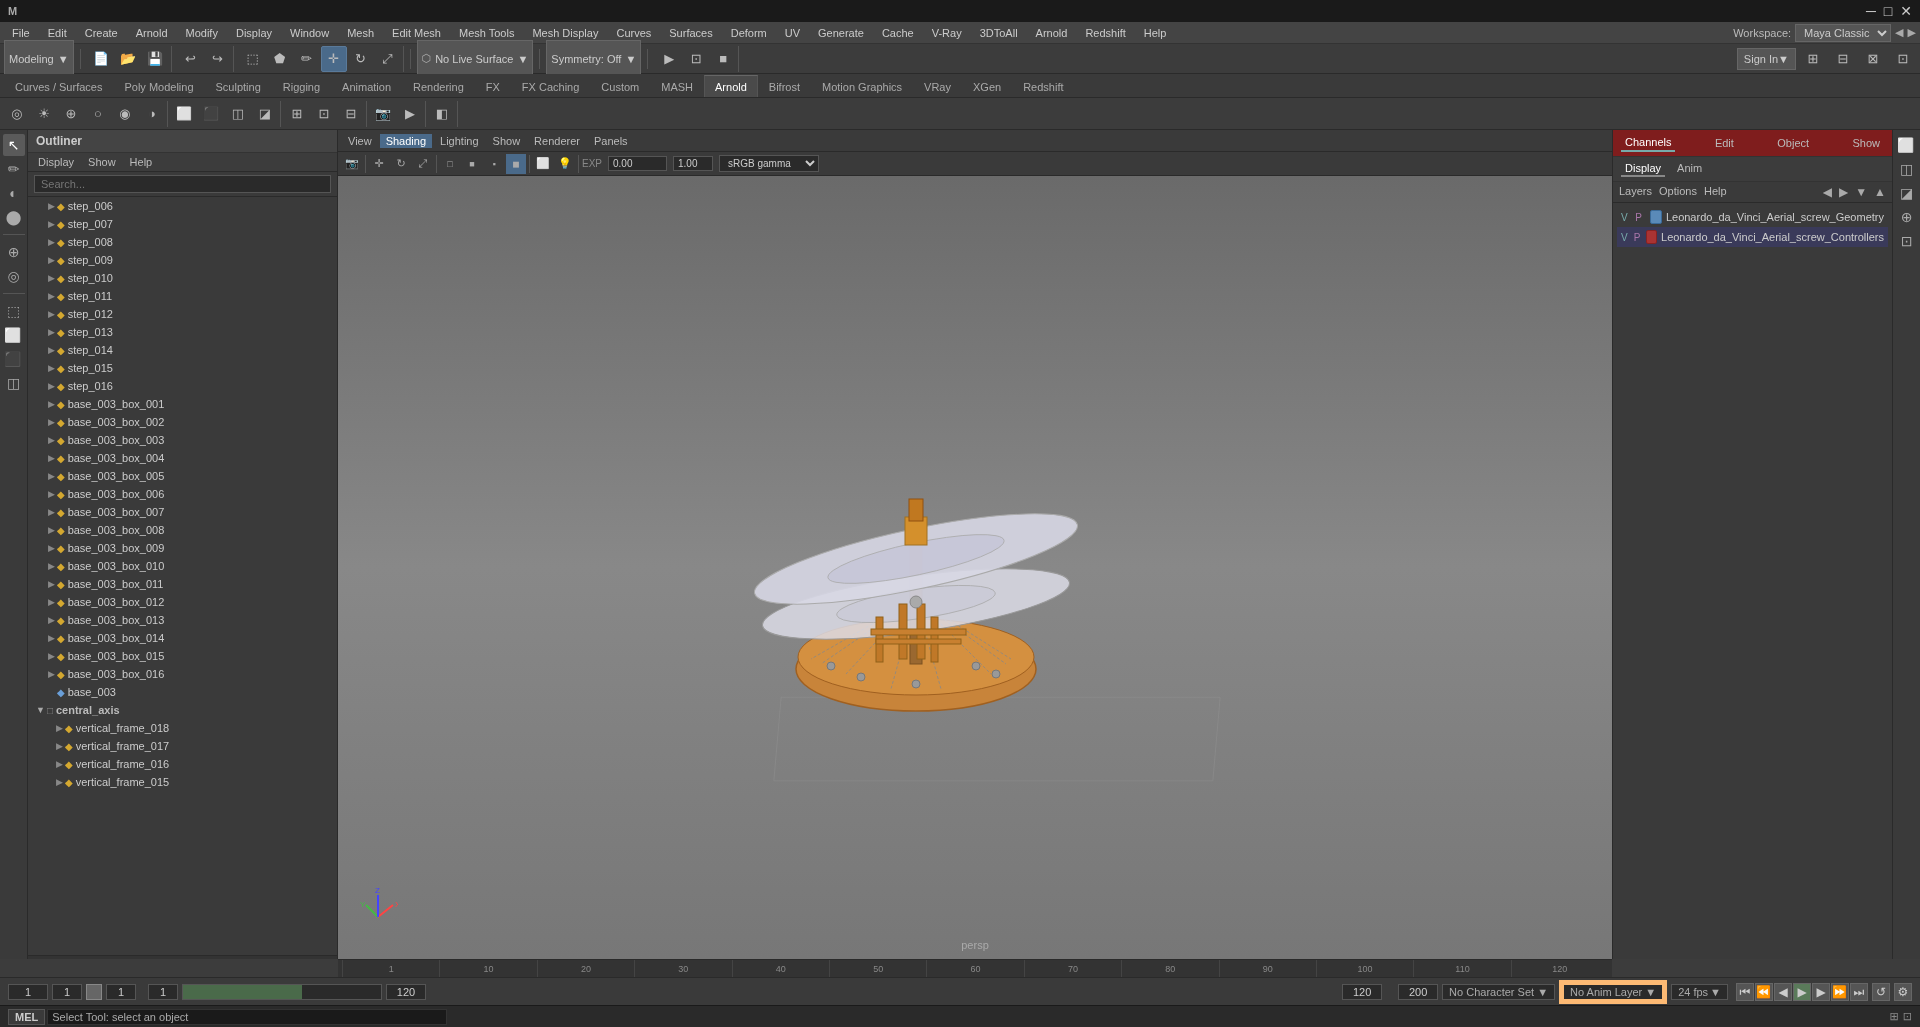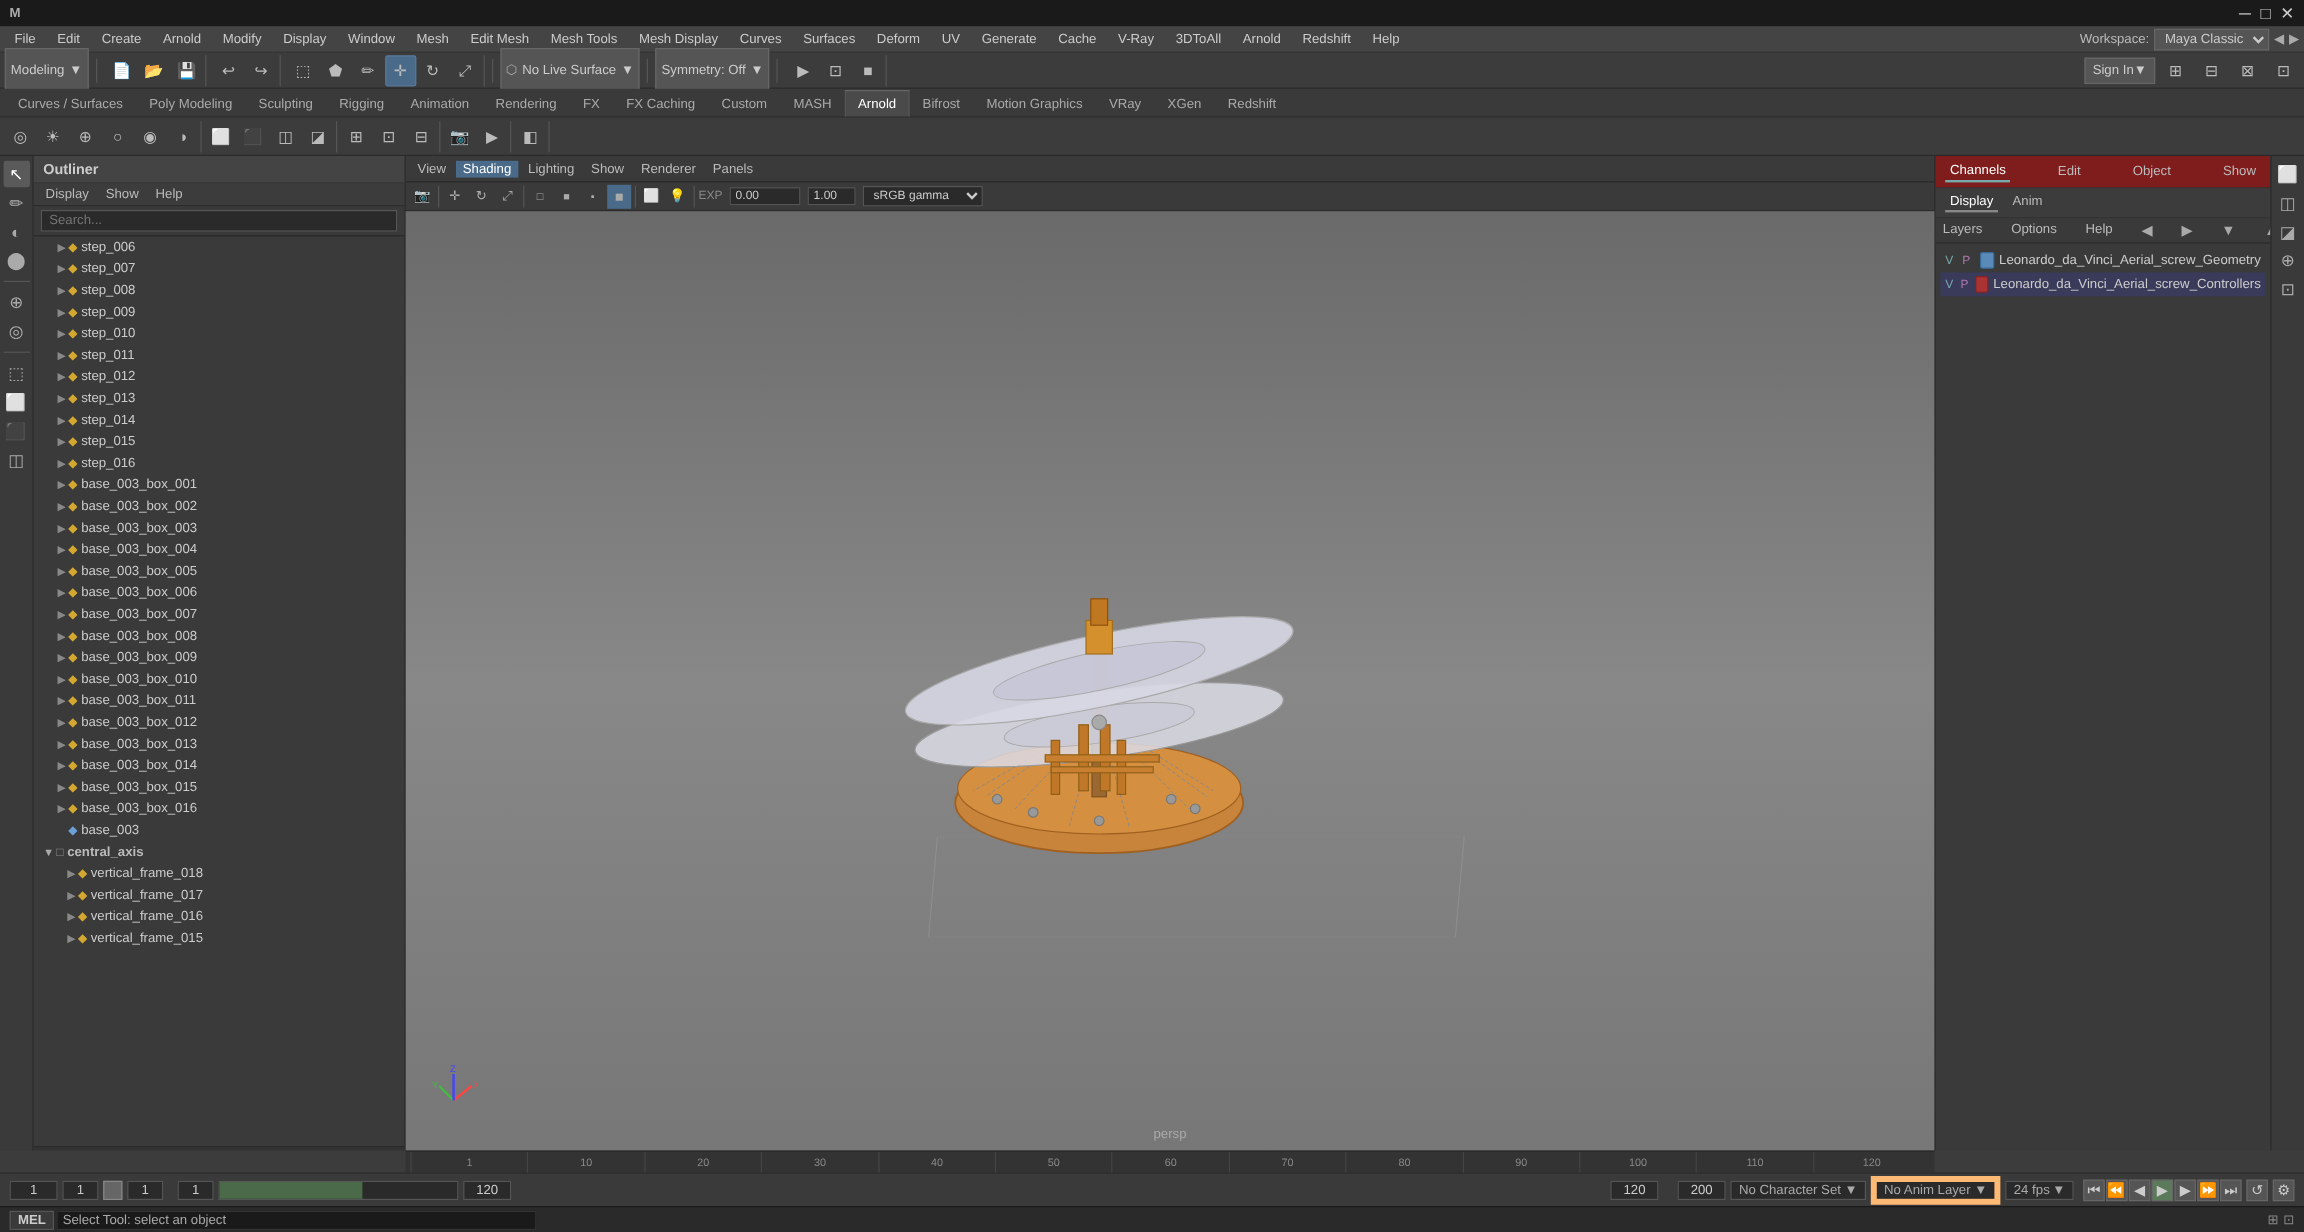--- a/index.html
+++ b/index.html
@@ -1021,21 +1021,21 @@
           <span class="right-tab">Edit</span>
           <span class="right-tab">Object</span>
           <span class="right-tab">Show</span>
         </div>
 
         <div id="anim-display-tabs">
           <span class="anim-tab active">Display</span>
           <span class="anim-tab">Anim</span>
         </div>
 
-        <div style="background:#3a3a3a;padding:3px 6px;display:flex;gap:24px;border-bottom:1px solid #2a2a2a;">
+        <div style="background:#3a3a3a;padding:3px 6px;display:flex;gap:7px;border-bottom:1px solid #2a2a2a;justify-content:flex-end;">
           <span style="font-size:11px;color:#bbb;cursor:pointer;">Layers</span>
           <span style="font-size:11px;color:#bbb;cursor:pointer;">Options</span>
           <span style="font-size:11px;color:#bbb;cursor:pointer;">Help</span>
           <span style="margin-left:auto;font-size:12px;color:#aaa;cursor:pointer;">◀</span>
           <span style="font-size:12px;color:#aaa;cursor:pointer;">▶</span>
           <span style="font-size:12px;color:#aaa;cursor:pointer;">▼</span>
           <span style="font-size:12px;color:#aaa;cursor:pointer;">▲</span>
         </div>
 
         <div id="channel-content">

